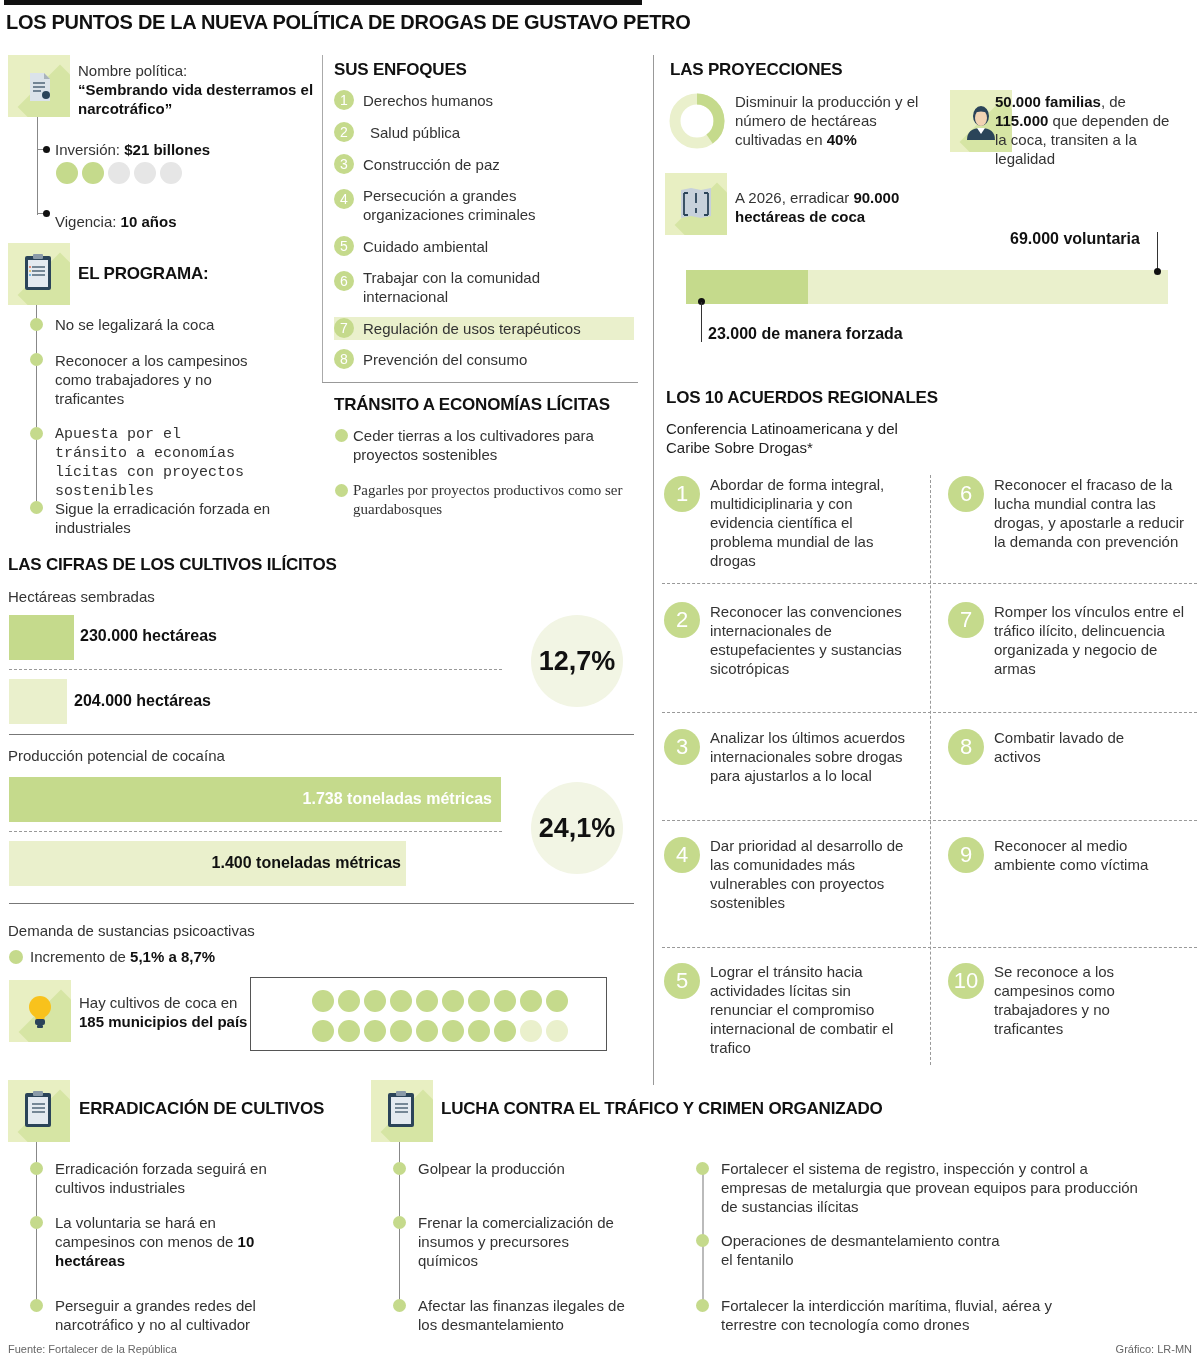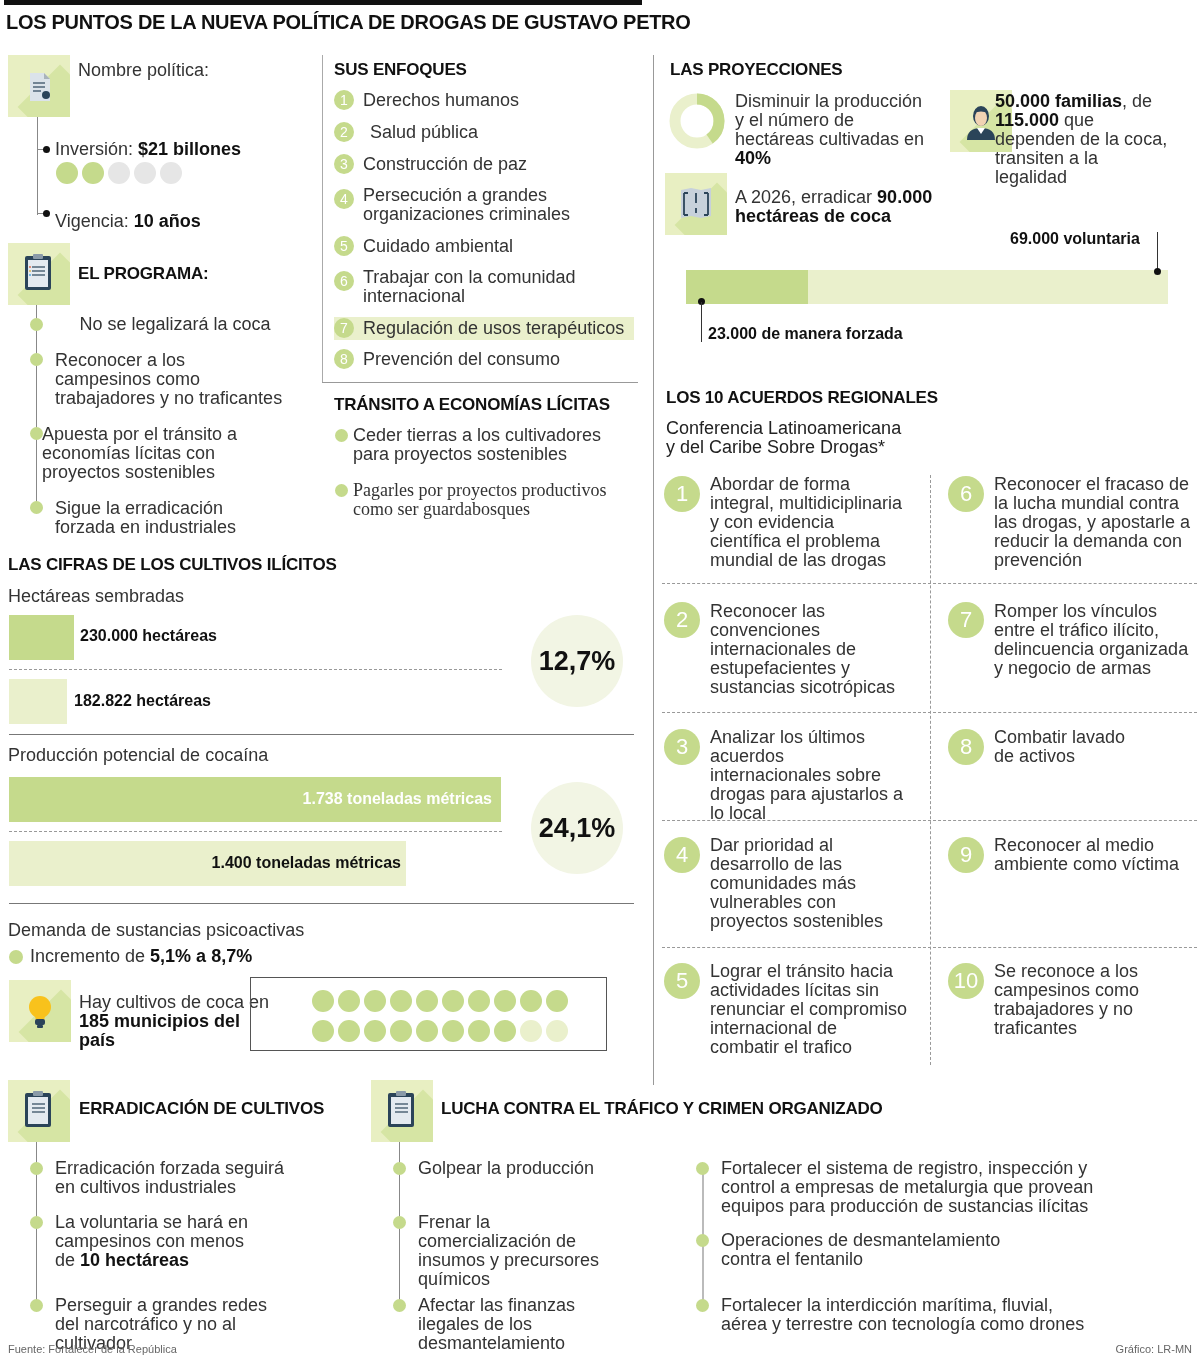--- a/index.html
+++ b/index.html
@@ -1,21 +1,21 @@
 <!DOCTYPE html>
 <html><head>
 <meta charset="utf-8">
 <style>
   * { box-sizing: border-box; margin: 0; padding: 0; }
   body { width: 1200px; height: 1364px; background: #ffffff; font-family: "Liberation Sans", sans-serif; color: #222; position: relative; overflow: hidden; }
   .abs { position: absolute; }
   .topbar { left: 4px; top: 0; width: 638px; height: 5px; background: #111; }
   .main-title { left: 6px; top: 11px; font-size: 20px; font-weight: bold; letter-spacing: -0.3px; color: #111; }
   .h2 { font-size: 17px; font-weight: bold; color: #111; letter-spacing: -0.2px; }
-  .txt { font-size: 18px; line-height: 19px; color: #333; }
+  .txt { font-size: 15px; line-height: 19px; color: #333; }
   .b { font-weight: bold; color: #111; }
   .iconbox { position: absolute; width: 62px; height: 62px; background: #e8efc2; overflow: hidden; }
   .iconbox::after { content: ""; position: absolute; right: -20px; bottom: -20px; width: 60px; height: 60px; background: #d6e5a4; transform: rotate(45deg); }
   .iconbox > * { position: relative; z-index: 2; }
   .vline { position: absolute; width: 1px; background: #888; }
   .dot { position: absolute; width: 13px; height: 13px; border-radius: 50%; background: #c5da8c; }
   .bdot { position: absolute; width: 7px; height: 7px; border-radius: 50%; background: #111; }
   .num { position: absolute; width: 20px; height: 20px; border-radius: 50%; background: #c5da8c; color: #fff; font-size: 14px; text-align: center; line-height: 20px; }
   .bignum { position: absolute; width: 36px; height: 36px; border-radius: 50%; background: #c5da8c; color: #fff; font-size: 22px; text-align: center; line-height: 36px; }
   .hline { position: absolute; height: 1px; background: #888; }
@@ -37,20 +37,21 @@
     <path d="M22 18 h14 l6 6 v22 h-20z" fill="#dbe3ea"></path>
     <path d="M36 18 l6 6 h-6z" fill="#a9b3bb"></path>
     <line x1="25" y1="28" x2="37" y2="28" stroke="#2b4459" stroke-width="1.2"></line>
     <line x1="25" y1="32" x2="37" y2="32" stroke="#2b4459" stroke-width="1.2"></line>
     <line x1="25" y1="36" x2="33" y2="36" stroke="#2b4459" stroke-width="1.2"></line>
     <circle cx="38" cy="40" r="4" fill="#2b4459"></circle>
   </svg>
 </div>
 <div class="abs txt" style="left:78px;top:61px;width:240px;">
   <div>Nombre política:</div>
+  <div class="b">“Sembrando vida desterramos el narcotráfico”</div>
 </div>
 <div class="vline" style="left:37px;top:117px;height:98px;"></div>
 <div class="hline" style="left:37px;top:149px;width:8px;background:#888;"></div>
 <div class="bdot" style="left:43px;top:146px;"></div>
 <div class="abs txt" style="left:55px;top:140px;">
   <span>Inversión:</span>
   <span class="b">$21 billones</span>
 </div>
 <div class="abs" style="left:56px;top:162px;">
   <span class="munidot" style="background:#c5da8c;"></span><span class="munidot" style="background:#c5da8c;"></span><span class="munidot" style="background:#e6e6e6;"></span><span class="munidot" style="background:#e6e6e6;"></span><span class="munidot" style="background:#e6e6e6;"></span>
@@ -71,25 +72,25 @@
     <line x1="24" y1="28" x2="37" y2="28" stroke="#2b4459" stroke-width="1.2"></line>
     <line x1="24" y1="32" x2="37" y2="32" stroke="#2b4459" stroke-width="1.2"></line>
     <circle cx="22" cy="24" r="0.9" fill="#e06040"></circle>
       <circle cx="22" cy="28" r="0.9" fill="#e0b040"></circle>
       <circle cx="22" cy="32" r="0.9" fill="#40a0e0"></circle>
   </svg>
 </div>
 <div class="abs h2" style="left:78px;top:264px;">EL PROGRAMA:</div>
 <div class="vline" style="left:36px;top:305px;height:205px;"></div>
 <div class="dot" style="left:30px;top:318px;"></div>
-<div class="abs txt" style="left:55px;top:315px;width:240px;text-align:center;">No se legalizará la coca</div>
+<div class="abs txt" style="left:55px;top:315px;width:240px;">No se legalizará la coca</div>
 <div class="dot" style="left:30px;top:353px;"></div>
 <div class="abs txt" style="left:55px;top:351px;width:230px;">Reconocer a los campesinos como trabajadores y no traficantes</div>
 <div class="dot" style="left:30px;top:427px;"></div>
-<div class="abs txt" style="left:42px;top:425px;width:200px;">Apuesta por el tránsito a economías lícitas con proyectos sostenibles</div>
+<div class="abs txt" style="left:55px;top:425px;width:200px;font-family:Liberation Mono, monospace;">Apuesta por el tránsito a economías lícitas con proyectos sostenibles</div>
 <div class="dot" style="left:30px;top:501px;"></div>
 <div class="abs txt" style="left:55px;top:499px;width:230px;">Sigue la erradicación forzada en industriales</div>
 
 <div class="vline" style="left:322px;top:55px;height:328px;background:#aaa;"></div>
 <div class="hline" style="left:322px;top:382px;width:316px;background:#999;"></div>
 <div class="abs h2" style="left:334px;top:60px;">SUS ENFOQUES</div>
 
 <div class="num" style="left:334px;top:90px;">1</div>
 <div class="abs txt" style="left:363px;top:91px;">Derechos humanos</div>
 <div class="num" style="left:334px;top:122px;">2</div>
@@ -189,21 +190,21 @@
 <div class="abs txt" style="left:994px;top:836px;width:190px;">Reconocer al medio ambiente como víctima</div>
 <div class="bignum" style="left:948px;top:963px;">10</div>
 <div class="abs txt" style="left:994px;top:962px;width:150px;">Se reconoce a los campesinos como trabajadores y no traficantes</div>
 
 <div class="abs h2" style="left:8px;top:555px;">LAS CIFRAS DE LOS CULTIVOS ILÍCITOS</div>
 <div class="abs txt" style="left:8px;top:587px;">Hectáreas sembradas</div>
 <div class="abs" style="left:9px;top:615px;width:65px;height:45px;background:#c5da8c;"></div>
 <div class="abs b" style="left:80px;top:627px;font-size:16px;">230.000 hectáreas</div>
 <div class="dash" style="left:9px;top:669px;width:493px;"></div>
 <div class="abs" style="left:9px;top:679px;width:58px;height:45px;background:#eaf0cc;"></div>
-<div class="abs b" style="left:74px;top:692px;font-size:16px;">182.822 hectáreas</div>
+<div class="abs b" style="left:74px;top:692px;font-size:16px;">204.000 hectáreas</div>
 <div class="circ" style="left:531px;top:615px;width:92px;height:92px;line-height:92px;">12,7%</div>
 <div class="hline" style="left:9px;top:734px;width:625px;background:#777;"></div>
 
 <div class="abs txt" style="left:8px;top:746px;">Producción potencial de cocaína</div>
 <div class="abs" style="left:9px;top:777px;width:492px;height:45px;background:#c5da8c;"></div>
 <div class="abs b" style="left:9px;top:790px;width:483px;text-align:right;font-size:16px;color:#fff;">1.738 toneladas métricas</div>
 <div class="dash" style="left:9px;top:831px;width:493px;"></div>
 <div class="abs" style="left:9px;top:841px;width:397px;height:45px;background:#eaf0cc;"></div>
 <div class="abs b" style="left:9px;top:854px;width:392px;text-align:right;font-size:16px;">1.400 toneladas métricas</div>
 <div class="circ" style="left:531px;top:782px;width:92px;height:92px;line-height:92px;">24,1%</div>

